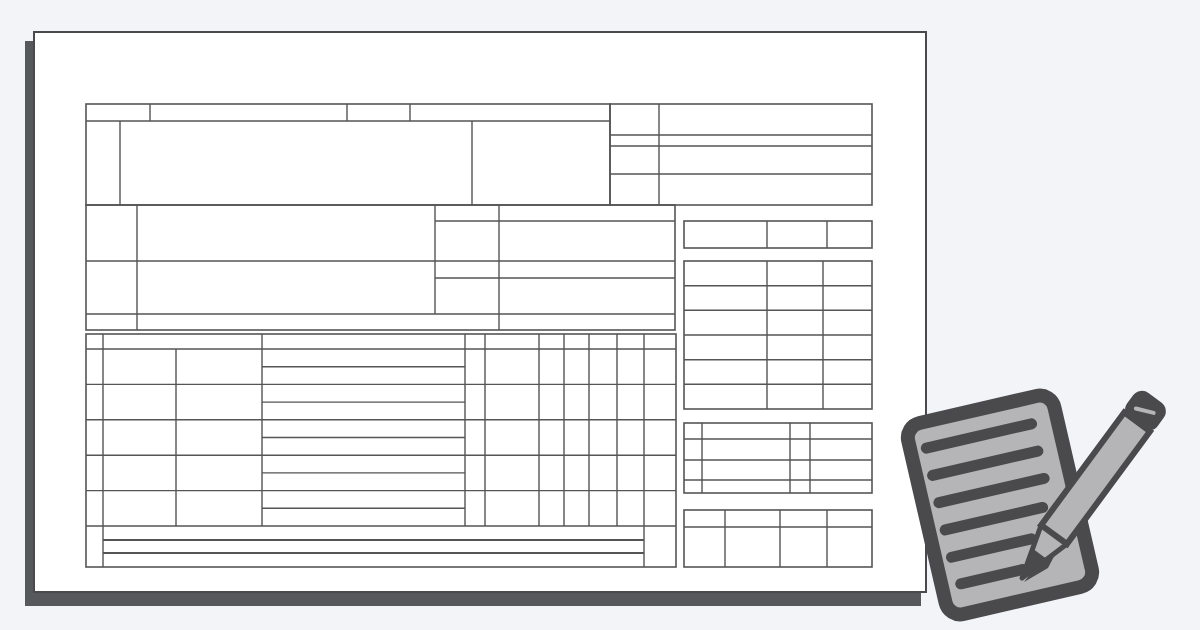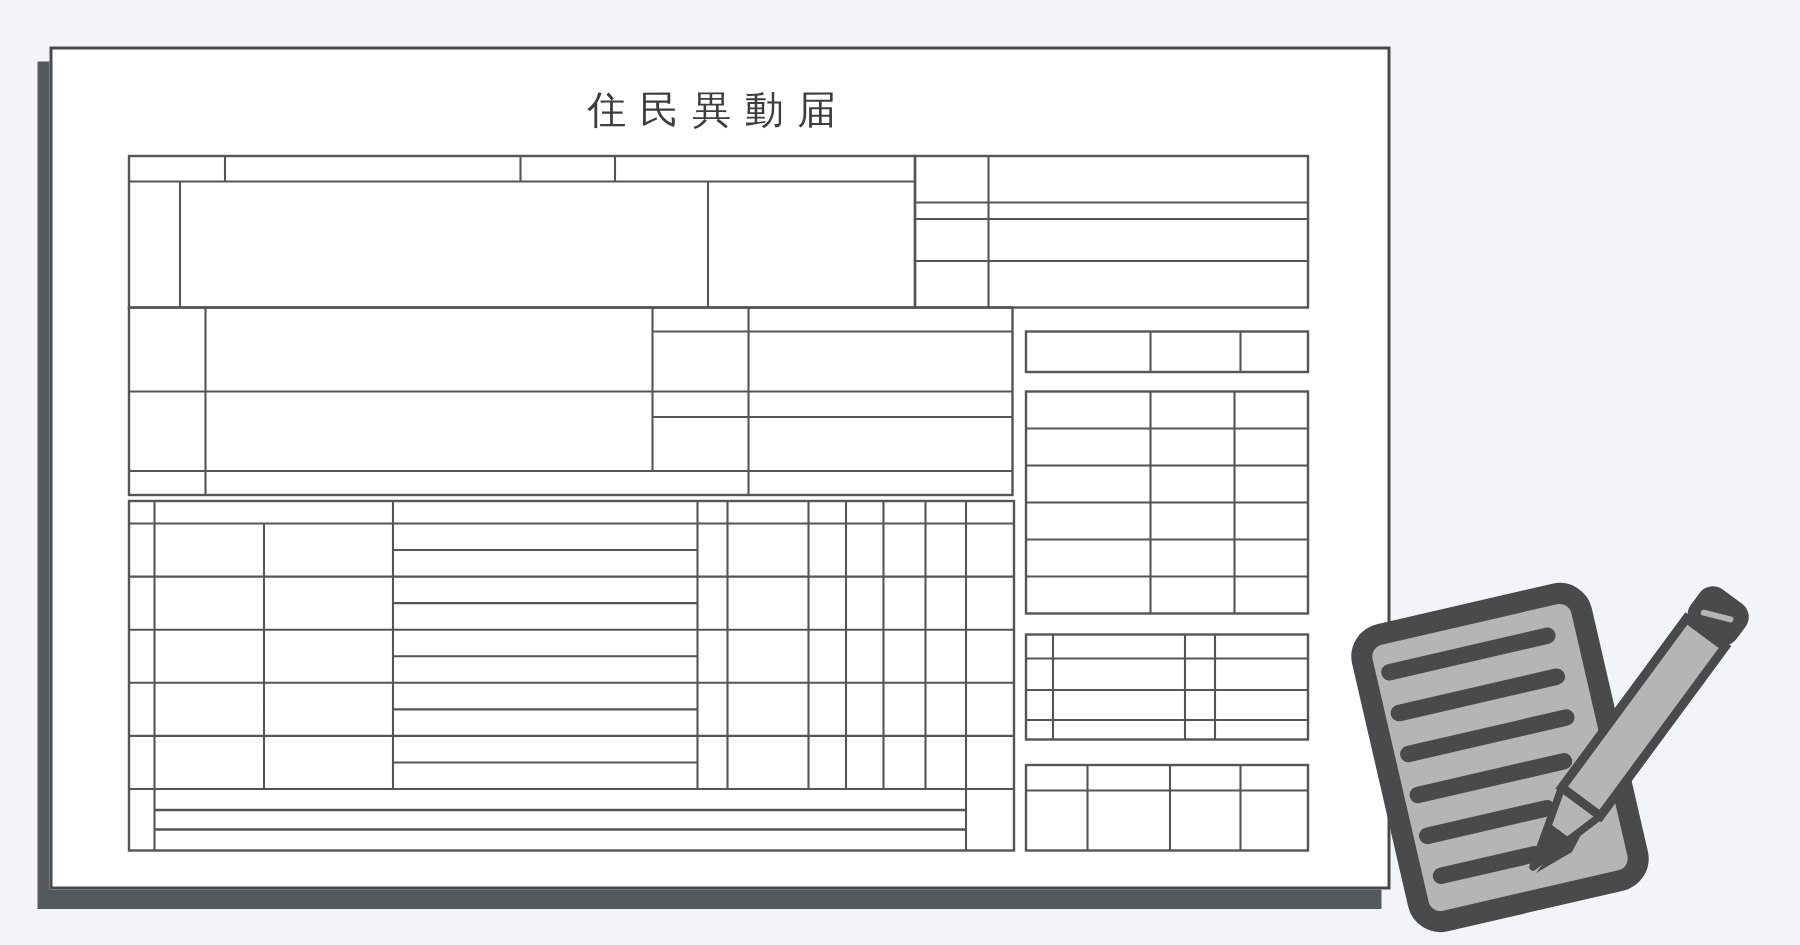--- a/index.html
+++ b/index.html
@@ -45,21 +45,20 @@
 </style>
 </head>
 <body>
 
 <div class="stage">
 
   <div class="paper-shadow"></div>
 
   <div class="paper">
 
-    <div class="form-title">住民異動届</div>
 
     <svg class="form-grid" viewBox="0 0 890 558">
 
       <g>
         <rect x="51" y="71" width="524" height="101"></rect>
         <path d="M51 88H575 M115 71V88 M312 71V88 M375 71V88 M85 88V172 M437 88V172"></path>
       </g>
 
       <g>
         <rect x="575" y="71" width="262" height="101"></rect>

